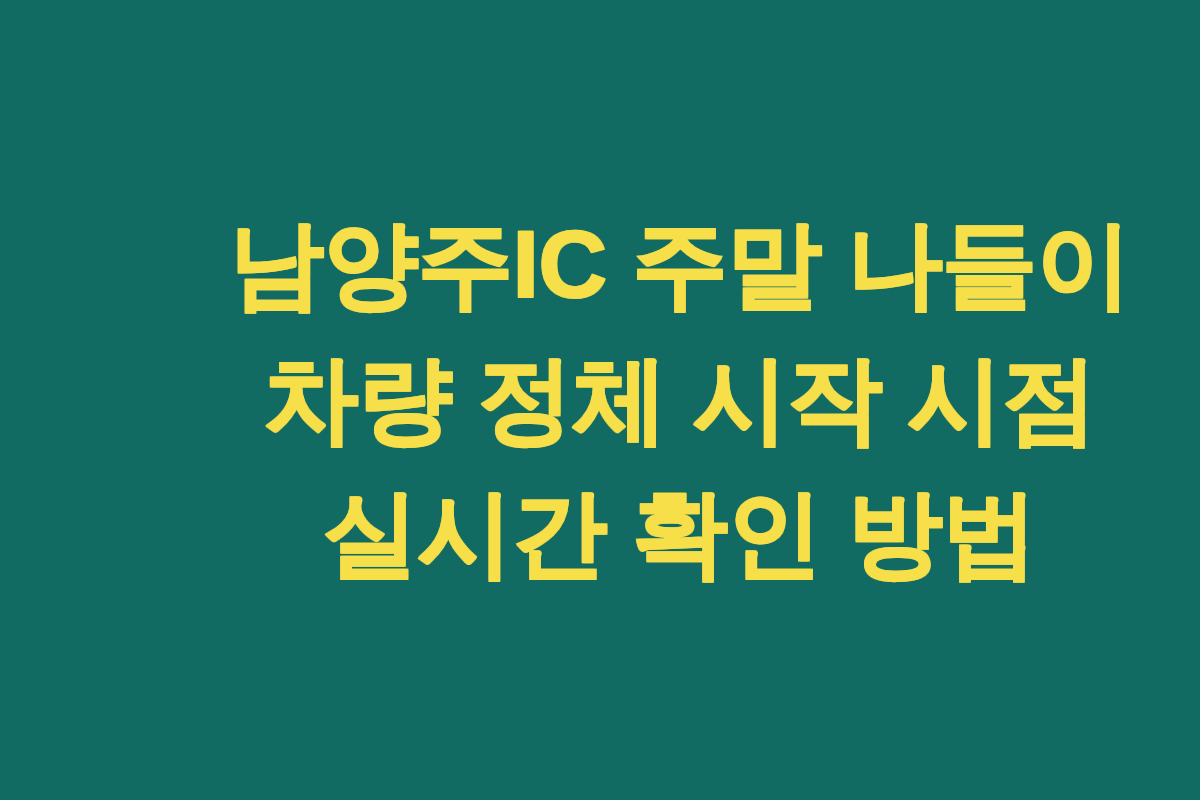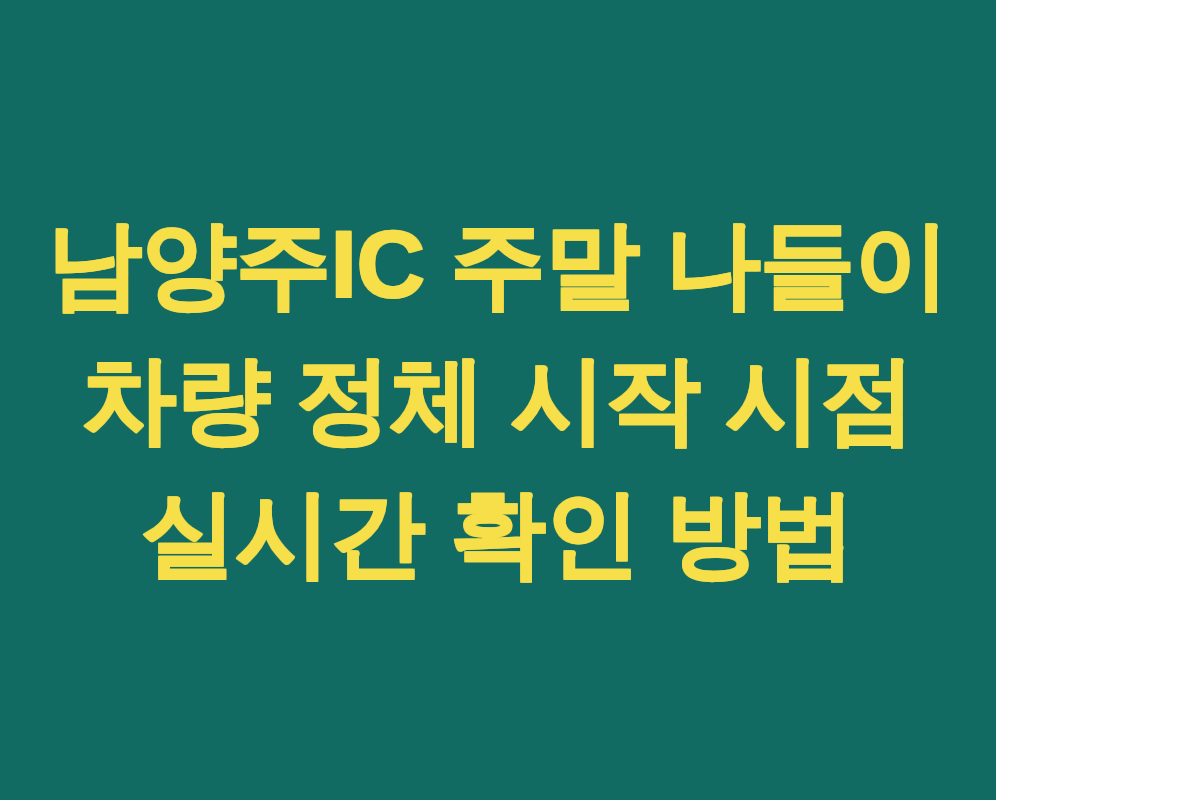--- a/index.html
+++ b/index.html
@@ -10,21 +10,21 @@
 
   body {
     width: 1200px;
     height: 800px;
     overflow: hidden;
     font-family: "Liberation Sans", "DejaVu Sans", sans-serif;
   }
 
   #title-card {
     position: relative;
-    width: 996px;
+    width: 1200px;
     height: 800px;
     box-sizing: border-box;
     display: flex;
     align-items: center;
     justify-content: flex-end;
     background: #126B63;
   }
 
   #headline {
     width: 1040px;

